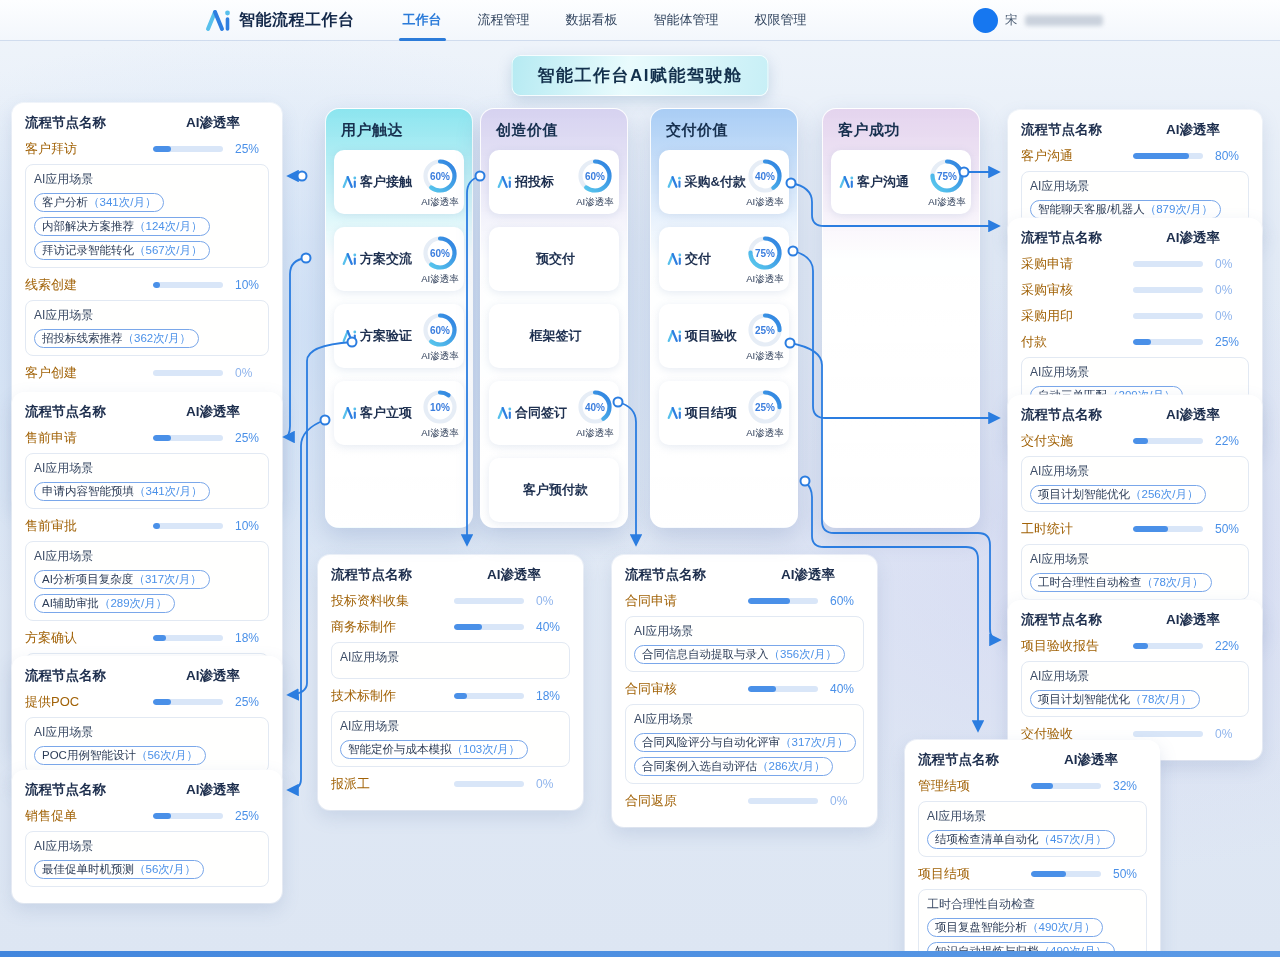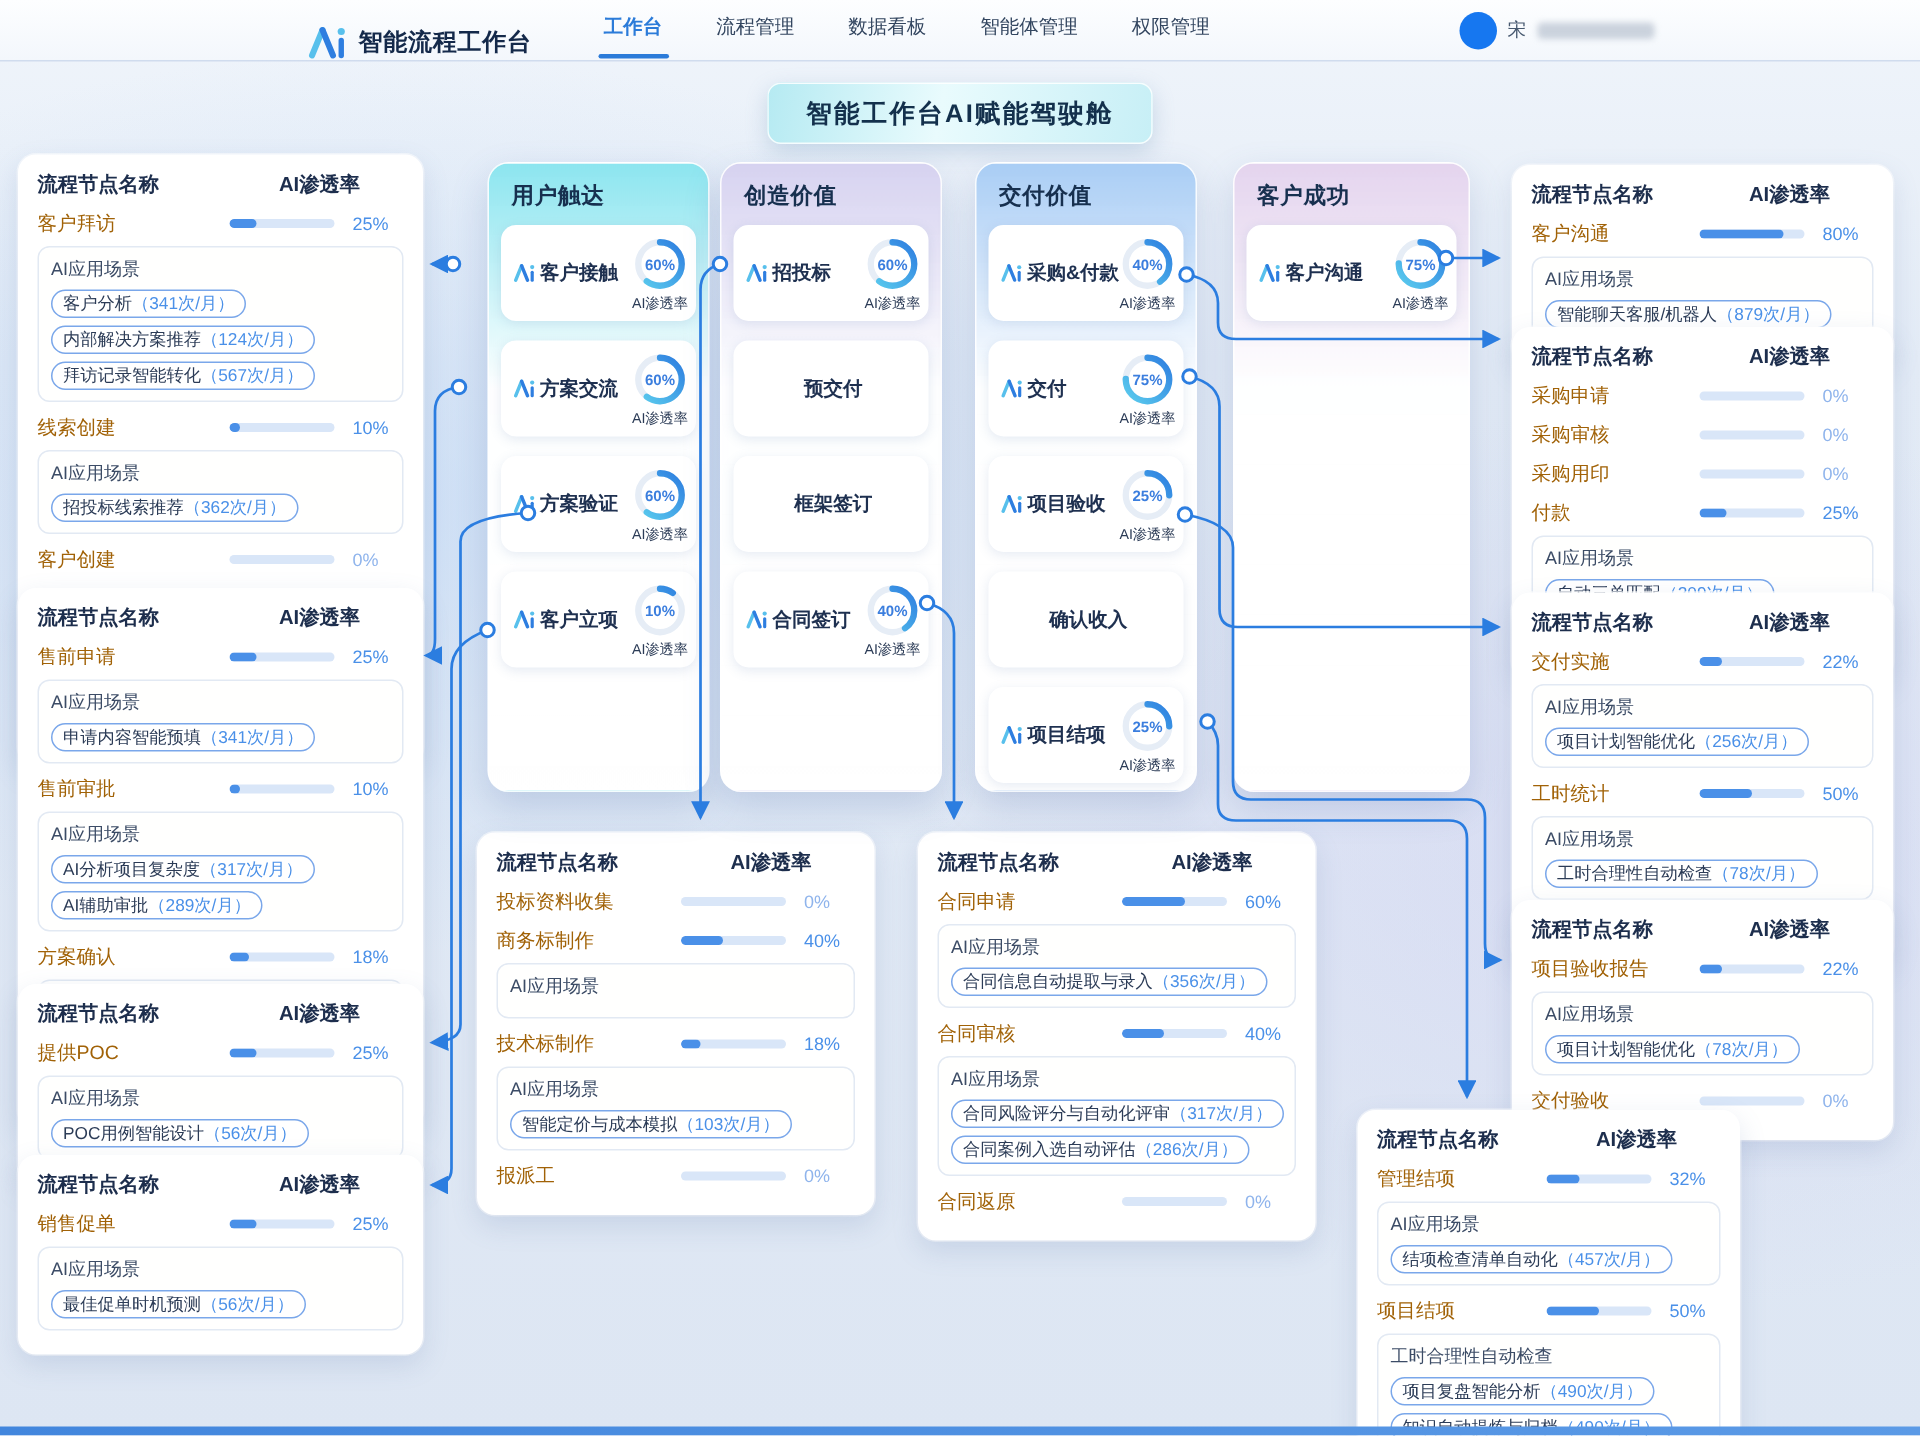--- a/index.html
+++ b/index.html
@@ -10,21 +10,21 @@
     background:
       radial-gradient(900px 500px at 20% 35%, rgba(190,215,245,.55), rgba(190,215,245,0) 60%),
       radial-gradient(800px 500px at 85% 60%, rgba(205,205,240,.45), rgba(205,205,240,0) 60%),
       linear-gradient(180deg,#f0f5fb 0%,#e3ebf6 25%,#dde6f3 100%);
     color:#22324d;
   }
   
   .navbar { position:absolute; top:0; left:0; right:0; height:40px;
     background:linear-gradient(180deg,#fdfeff,#f3f7fc);
     box-shadow:0 1px 0 rgba(195,210,232,.7);
-    display:flex; align-items:flex-end; padding-left:204px; }
+    display:flex; align-items:center; padding-left:204px; }
   .brand { display:flex; align-items:center; gap:7px; }
   .brand-title { font-size:16px; font-weight:bold; color:#14294a; letter-spacing:.5px; }
   .tabs { display:flex; margin-left:30px; }
   .tab { position:relative; font-size:13px; color:#32455f; padding:13px 2px; margin:0 16px; cursor:pointer; }
   .tab.active { color:#2b7bd9; font-weight:bold; }
   .tab.active::after { content:''; position:absolute; left:-2px; right:-2px; bottom:1px; height:3px; border-radius:2px; background:#2b7bd9; }
   .user { position:absolute; left:973px; top:0; height:40px; display:flex; align-items:center; gap:7px; }
   .avatar { width:25px; height:25px; border-radius:50%; background:#1677f0; }
   .user-name { font-size:12.5px; color:#46586f; }
   .blur-name { width:78px; height:11px; border-radius:3px; background:#9daabc; opacity:.5; filter:blur(2px); }
@@ -618,20 +618,23 @@
       </div>
       <div class="fnode-right">
         <svg width="38" height="38" viewBox="0 0 38 38">
           <circle cx="19" cy="19" r="14.5" fill="none" stroke="#e6edf6" stroke-width="4.2"></circle>
           <circle cx="19" cy="19" r="14.5" fill="none" stroke="url(#dgrad)" stroke-width="4.2" stroke-linecap="round" stroke-dasharray="36.4 91.1" transform="rotate(-90 19 19)"></circle>
           <text x="19" y="22.8" text-anchor="middle" font-size="10" font-weight="bold" fill="#3b7ede">40%</text>
         </svg>
         <span class="fnode-rate">AI渗透率</span>
       </div>
     </div>
+    <div class="fnode plain">
+      <span class="fnode-name">客户预付款</span>
+    </div>
   </div>
 <div class="fcol c3" style="left:650px;top:108px;">
     <div class="fcol-title">交付价值</div>
     <div class="fnode">
       <div class="fnode-left">
         <svg width="15" height="14" viewBox="0 0 17 15">
           <path d="M2 13 L6.5 2" stroke="#58c0ec" stroke-width="2.6" stroke-linecap="round" fill="none"></path>
           <path d="M6.5 2 L11 13" stroke="#2e7ee0" stroke-width="2.6" stroke-linecap="round" fill="none"></path>
           <line x1="14.5" y1="7" x2="14.5" y2="13" stroke="#2e7ee0" stroke-width="2.4" stroke-linecap="round"></line>
           <circle cx="14.5" cy="3" r="1.6" fill="#58c0ec"></circle>
@@ -677,23 +680,20 @@
         <span class="fnode-name">项目验收</span>
       </div>
       <div class="fnode-right">
         <svg width="38" height="38" viewBox="0 0 38 38">
           <circle cx="19" cy="19" r="14.5" fill="none" stroke="#e6edf6" stroke-width="4.2"></circle>
           <circle cx="19" cy="19" r="14.5" fill="none" stroke="url(#dgrad)" stroke-width="4.2" stroke-linecap="round" stroke-dasharray="22.8 91.1" transform="rotate(-90 19 19)"></circle>
           <text x="19" y="22.8" text-anchor="middle" font-size="10" font-weight="bold" fill="#3b7ede">25%</text>
         </svg>
         <span class="fnode-rate">AI渗透率</span>
       </div>
-    </div>
-    <div class="fnode plain">
-      <span class="fnode-name">确认收入</span>
     </div>
     <div class="fnode">
       <div class="fnode-left">
         <svg width="15" height="14" viewBox="0 0 17 15">
           <path d="M2 13 L6.5 2" stroke="#58c0ec" stroke-width="2.6" stroke-linecap="round" fill="none"></path>
           <path d="M6.5 2 L11 13" stroke="#2e7ee0" stroke-width="2.6" stroke-linecap="round" fill="none"></path>
           <line x1="14.5" y1="7" x2="14.5" y2="13" stroke="#2e7ee0" stroke-width="2.4" stroke-linecap="round"></line>
           <circle cx="14.5" cy="3" r="1.6" fill="#58c0ec"></circle>
         </svg>
         <span class="fnode-name">项目结项</span>

